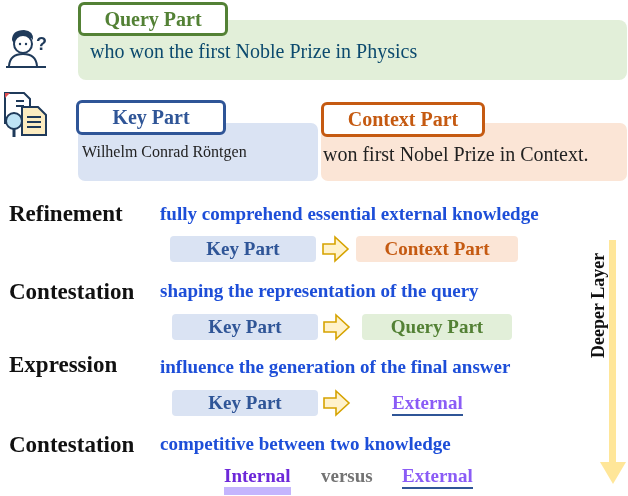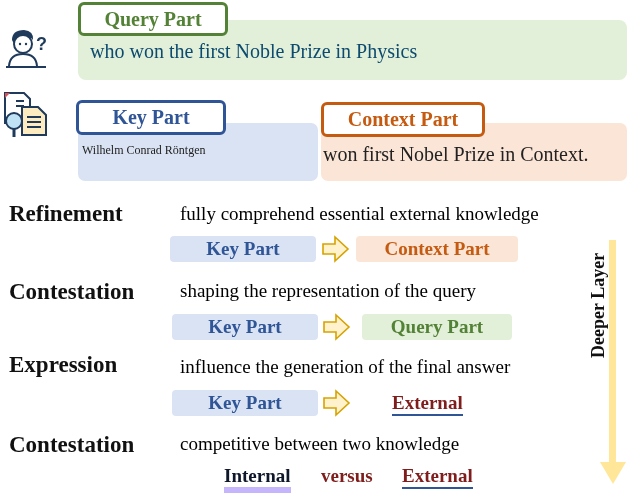--- a/index.html
+++ b/index.html
@@ -3,33 +3,33 @@
 <meta charset="utf-8">
 <style>
   html, body { margin:0; padding:0; background:#ffffff; }
   body { width:628px; height:496px; position:relative; overflow:hidden; font-family:"Liberation Serif", "DejaVu Serif", serif; }
   .abs { position:absolute; }
   .query-bg { left:78px; top:20px; width:549px; height:60px; background:#e2efd9; border-radius:8px; }
   .query-label { left:78px; top:2px; width:150px; height:34px; border:3px solid #538135; border-radius:6px; background:#fff; box-sizing:border-box; color:#538135; font-weight:bold; font-size:20px; display:flex; align-items:center; justify-content:center; }
   .query-text { left:90px; top:40px; font-size:20px; color:#0c4a6e; }
   .key-bg { left:78px; top:123px; width:240px; height:58px; background:#dae3f3; border-radius:7px; }
   .key-label { left:76px; top:100px; width:150px; height:35px; border:3px solid #2f5597; border-radius:6px; background:#fff; box-sizing:border-box; color:#2f5597; font-weight:bold; font-size:20px; display:flex; align-items:center; justify-content:center; }
-  .key-text { left:82px; top:143px; font-size:12px; color:#222; }
+  .key-text { left:82px; top:143px; font-size:16px; color:#222; }
   .ctx-bg { left:321px; top:123px; width:306px; height:58px; background:#fbe5d6; border-radius:7px; }
   .ctx-label { left:321px; top:102px; width:164px; height:35px; border:3px solid #c55a11; border-radius:6px; background:#fff; box-sizing:border-box; color:#c55a11; font-weight:bold; font-size:20px; display:flex; align-items:center; justify-content:center; }
   .ctx-text { left:323px; top:143px; font-size:20px; color:#222; }
   .stage-name { left:9px; font-weight:bold; font-size:23px; color:#111; }
-  .stage-desc { left:180px; font-weight:normal; font-size:19px; color:#000000; }
+  .stage-desc { left:160px; font-weight:bold; font-size:19px; color:#1d4ed8; }
   .pill { height:26px; border-radius:4px; font-weight:bold; font-size:19px; display:flex; align-items:center; justify-content:center; }
   .pill.key { background:#dae3f3; color:#2f5597; }
   .pill.ctx { background:#fbe5d6; color:#c55a11; }
   .pill.query { background:#e2efd9; color:#538135; }
   .plain { font-weight:bold; font-size:19px; }
-  .u-blue { color:#7f1d1d; border-bottom:2px solid #2f5597; line-height:22px; }
-  .u-red { color:#0f172a; border-bottom:6px solid #c4b5fd; line-height:22px; }
+  .u-blue { color:#8b5cf6; border-bottom:2px solid #2f5597; line-height:22px; }
+  .u-red { color:#6d28d9; border-bottom:8px solid #c4b5fd; line-height:22px; }
   .arrow-icon { width:30px; height:30px; }
   .deeper-line { left:609px; top:240px; width:7px; height:224px; background:#ffe699; }
   .deeper-label { left:570px; top:300px; transform-origin:left top; transform:rotate(-90deg); font-weight:bold; font-size:18px; color:#111; white-space:nowrap; }
 </style>
 </head>
 <body>
 
 <div class="abs" style="left:4px;top:26px;width:44px;height:44px;">
   <svg width="44" height="44" viewBox="0 0 44 44">
     <path d="M8 14 Q8 4 20 4 Q30 5 29 14 L27 12 Q22 15 14 11 Q11 15 10 18 Z" fill="#1f3a5a"></path>
@@ -92,21 +92,21 @@
 <div class="abs arrow-icon" style="left:322px;top:388px;">
   <svg width="30" height="30" viewBox="0 0 30 30">
       <path d="M2 10 H14 V3 L27 15 L14 27 V20 H2 Z" fill="#fff2cc" stroke="#d6a300" stroke-width="1.6"></path>
     </svg>
 </div>
 <div class="abs plain u-blue" style="left:392px;top:392px;">External</div>
 
 <div class="abs stage-name" style="top:432px;">Contestation</div>
 <div class="abs stage-desc" style="top:433px;">competitive between two knowledge</div>
 <div class="abs plain u-red" style="left:224px;top:465px;">Internal</div>
-<div class="abs plain" style="left:321px;top:465px;color:#7f1d1d;line-height:22px;">versus</div>
+<div class="abs plain" style="left:321px;top:465px;color:#737373;line-height:22px;">versus</div>
 <div class="abs plain u-blue" style="left:402px;top:465px;">External</div>
 
 <div class="abs deeper-line"></div>
 <div class="abs" style="left:600px;top:462px;">
   <svg width="26" height="24" viewBox="0 0 26 24">
       <path d="M0 0 H26 L13 22 Z" fill="#ffe699"></path>
     </svg>
 </div>
 <div class="abs deeper-label" style="left:588px;top:358px;">Deeper Layer</div>
 

